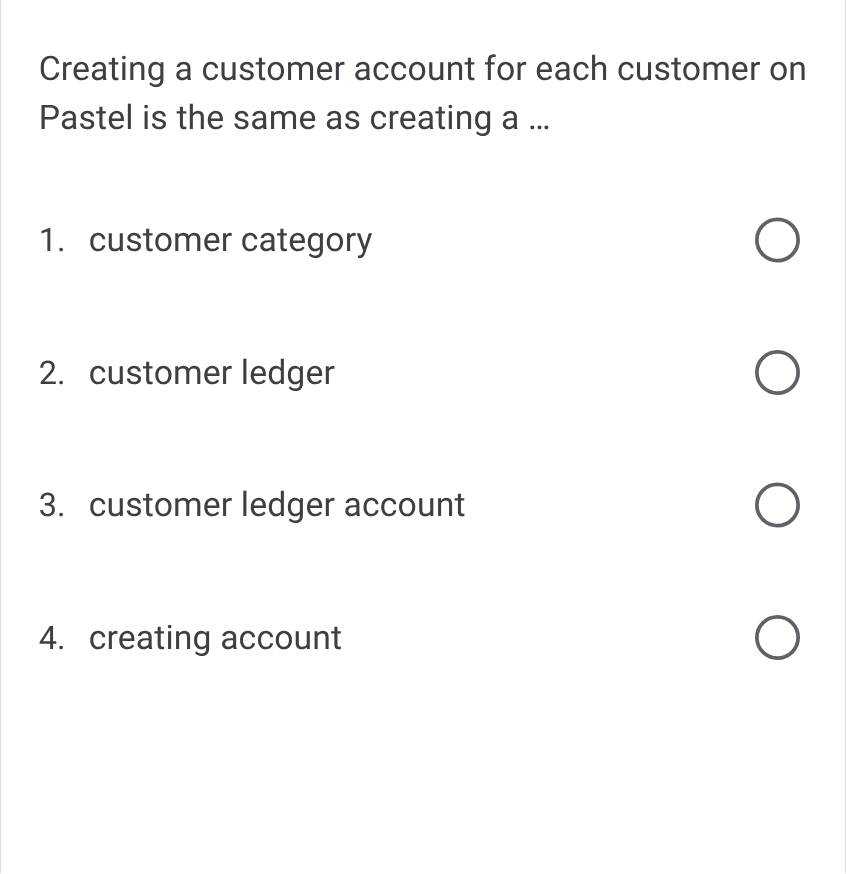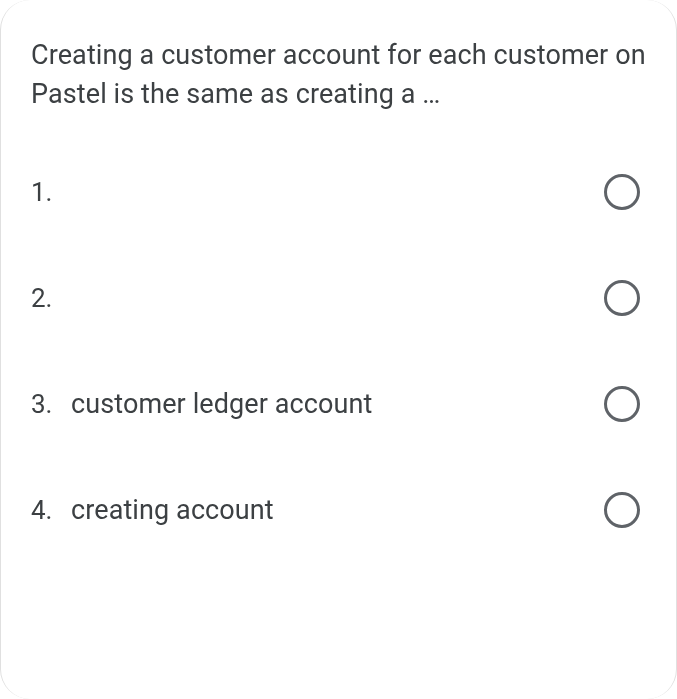--- a/index.html
+++ b/index.html
@@ -11,21 +11,20 @@
       font-family: Roboto, Arial, sans-serif;
       background: #ffffff;
       width: 677px;
       height: 699px;
     }
     .card {
       border-left: 1px solid #e0e0e0;
       border-right: 1px solid #e0e0e0;
       padding: 36px 30px 32px 30px;
       height: 100%;
-      border-radius: 30px;
     }
     .question {
       font-size: 27px;
       color: #3c4043;
       line-height: 1.45;
       margin-bottom: 60px;
       letter-spacing: 0.1px;
     }
     .options {
       display: flex;
@@ -64,26 +63,28 @@
   </style>
 </head>
 <body>
 
 <div class="card">
   <div class="question">Creating a customer account for each customer on Pastel is the same as creating a …</div>
   <div class="options">
     <div class="option">
       <div class="option-left">
         <span class="option-number">1.</span>
+        <span class="option-text">customer category</span>
       </div>
       <div class="radio"></div>
     </div>
     <div class="option">
       <div class="option-left">
         <span class="option-number">2.</span>
+        <span class="option-text">customer ledger</span>
       </div>
       <div class="radio"></div>
     </div>
     <div class="option">
       <div class="option-left">
         <span class="option-number">3.</span>
         <span class="option-text">customer ledger account</span>
       </div>
       <div class="radio"></div>
     </div>

